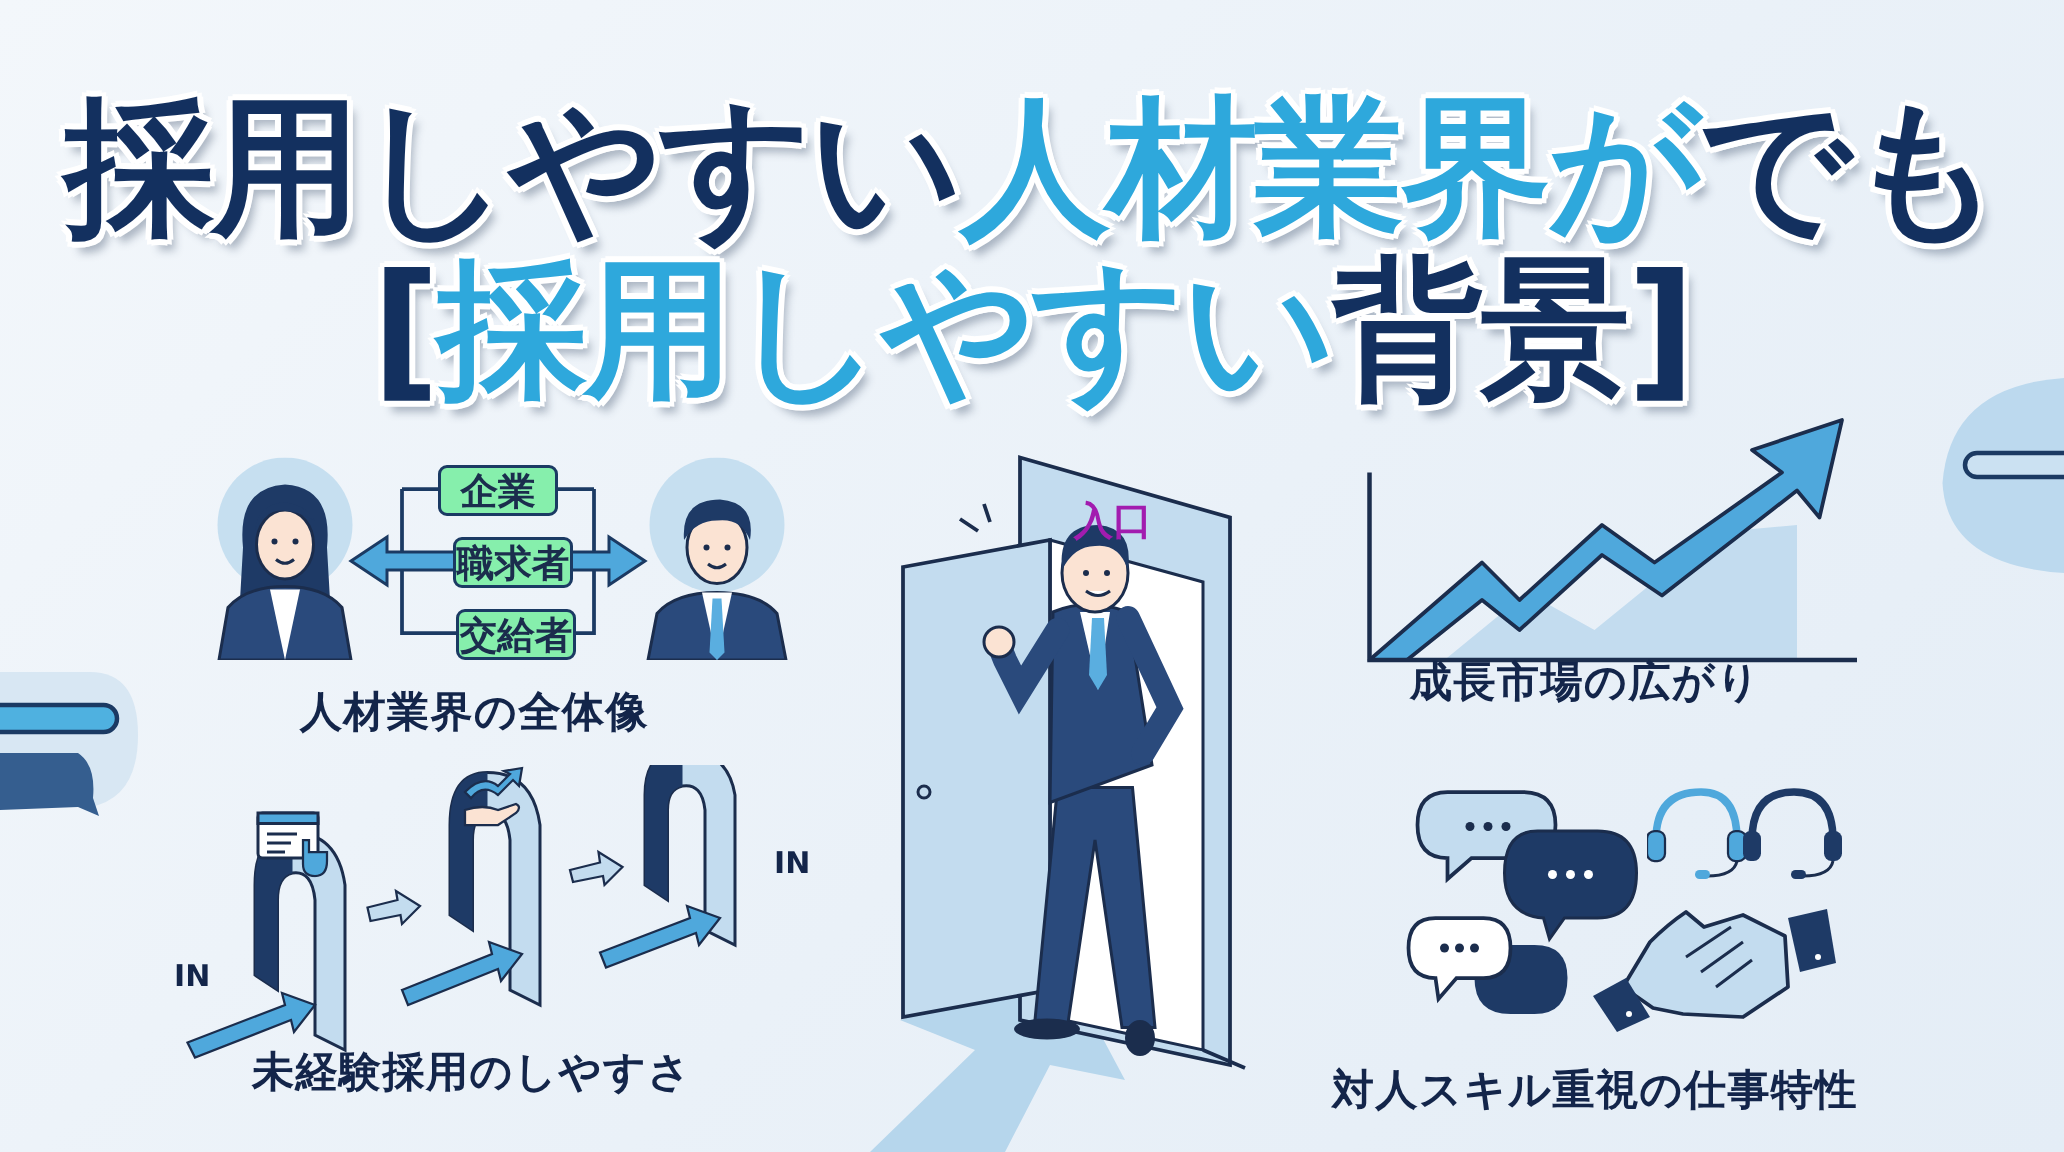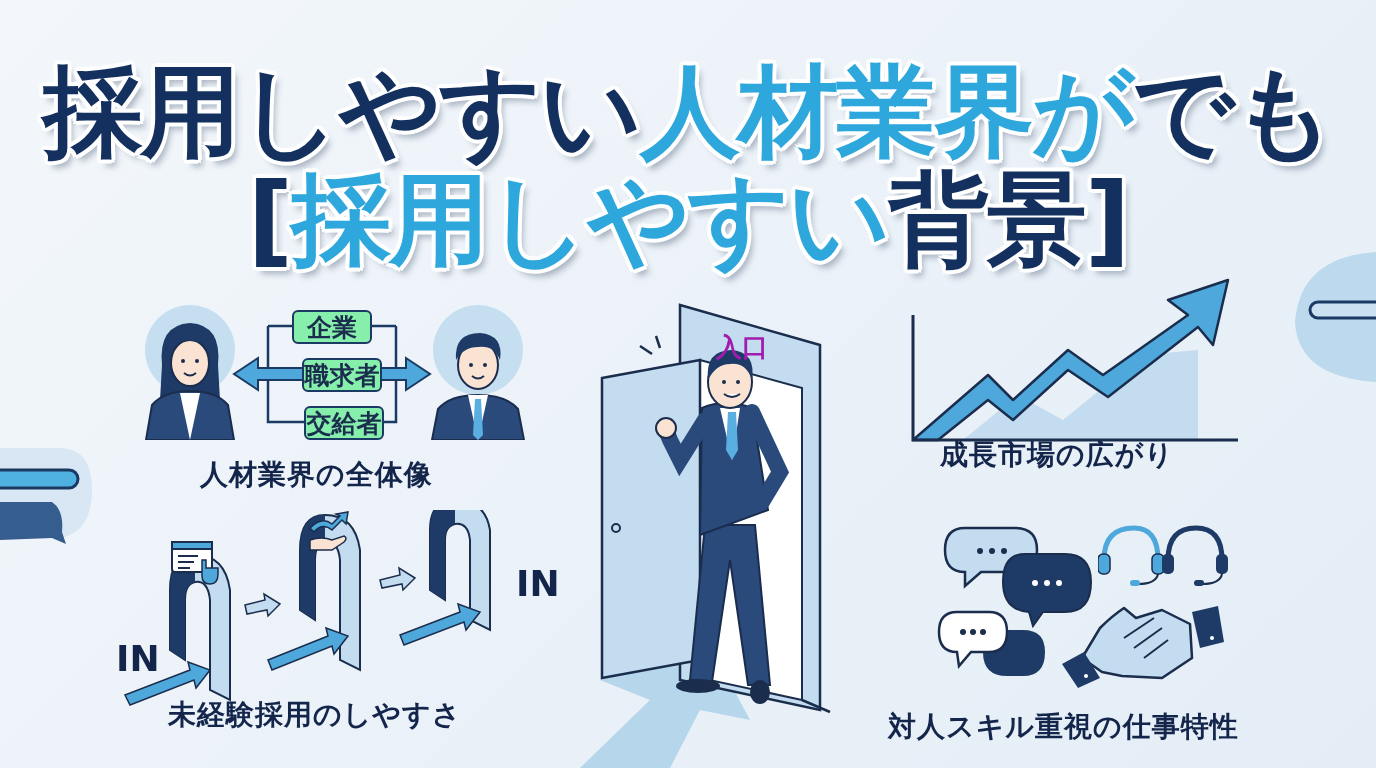--- a/index.html
+++ b/index.html
@@ -17,21 +17,21 @@
       4px 0 0 #fff,-4px 0 0 #fff,0 4px 0 #fff,0 -4px 0 #fff,
       3px 3px 0 #fff,-3px 3px 0 #fff,3px -3px 0 #fff,-3px -3px 0 #fff,
       5px 7px 6px rgba(40,60,90,0.35);}
   .navy{color:#13305f;}
   .sky{color:#2ea8dc;}
   .t1{top:62px;font-size:100px;}
   .t2{top:170px;font-size:100px;}
   .caption{position:absolute;font-size:28px;font-weight:bold;color:#13254a;white-space:nowrap;letter-spacing:1px;}
   .box-label{position:absolute;width:76px;height:30px;border:2.5px solid #1b3a63;border-radius:6px;
     background:#86efac;color:#1b2d4d;font-size:25px;font-weight:bold;display:flex;align-items:center;justify-content:center;}
-  .in-label{position:absolute;font-size:36px;font-weight:bold;color:#13254a;}
+  .in-label{position:absolute;font-size:20px;font-weight:bold;color:#13254a;}
   .door-sign{position:absolute;font-size:26px;font-weight:bold;color:#a21caf;}
 </style>
 </head>
 <body>
 
 <svg class="abs" style="left:0;top:440px" width="100" height="120" viewBox="0 0 100 120">
   <path d="M0 8 L60 8 Q92 8 92 50 Q92 92 60 98 L0 98 Z" fill="#d8e7f3"></path>
   <rect x="-10" y="30" width="88" height="18" rx="9" fill="#4fb1e0" stroke="#1b3a63" stroke-width="3"></rect>
   <path d="M0 62 L52 62 Q64 70 62 92 L66 104 L52 98 L0 100 Z" fill="#355e8f"></path>
 </svg>

